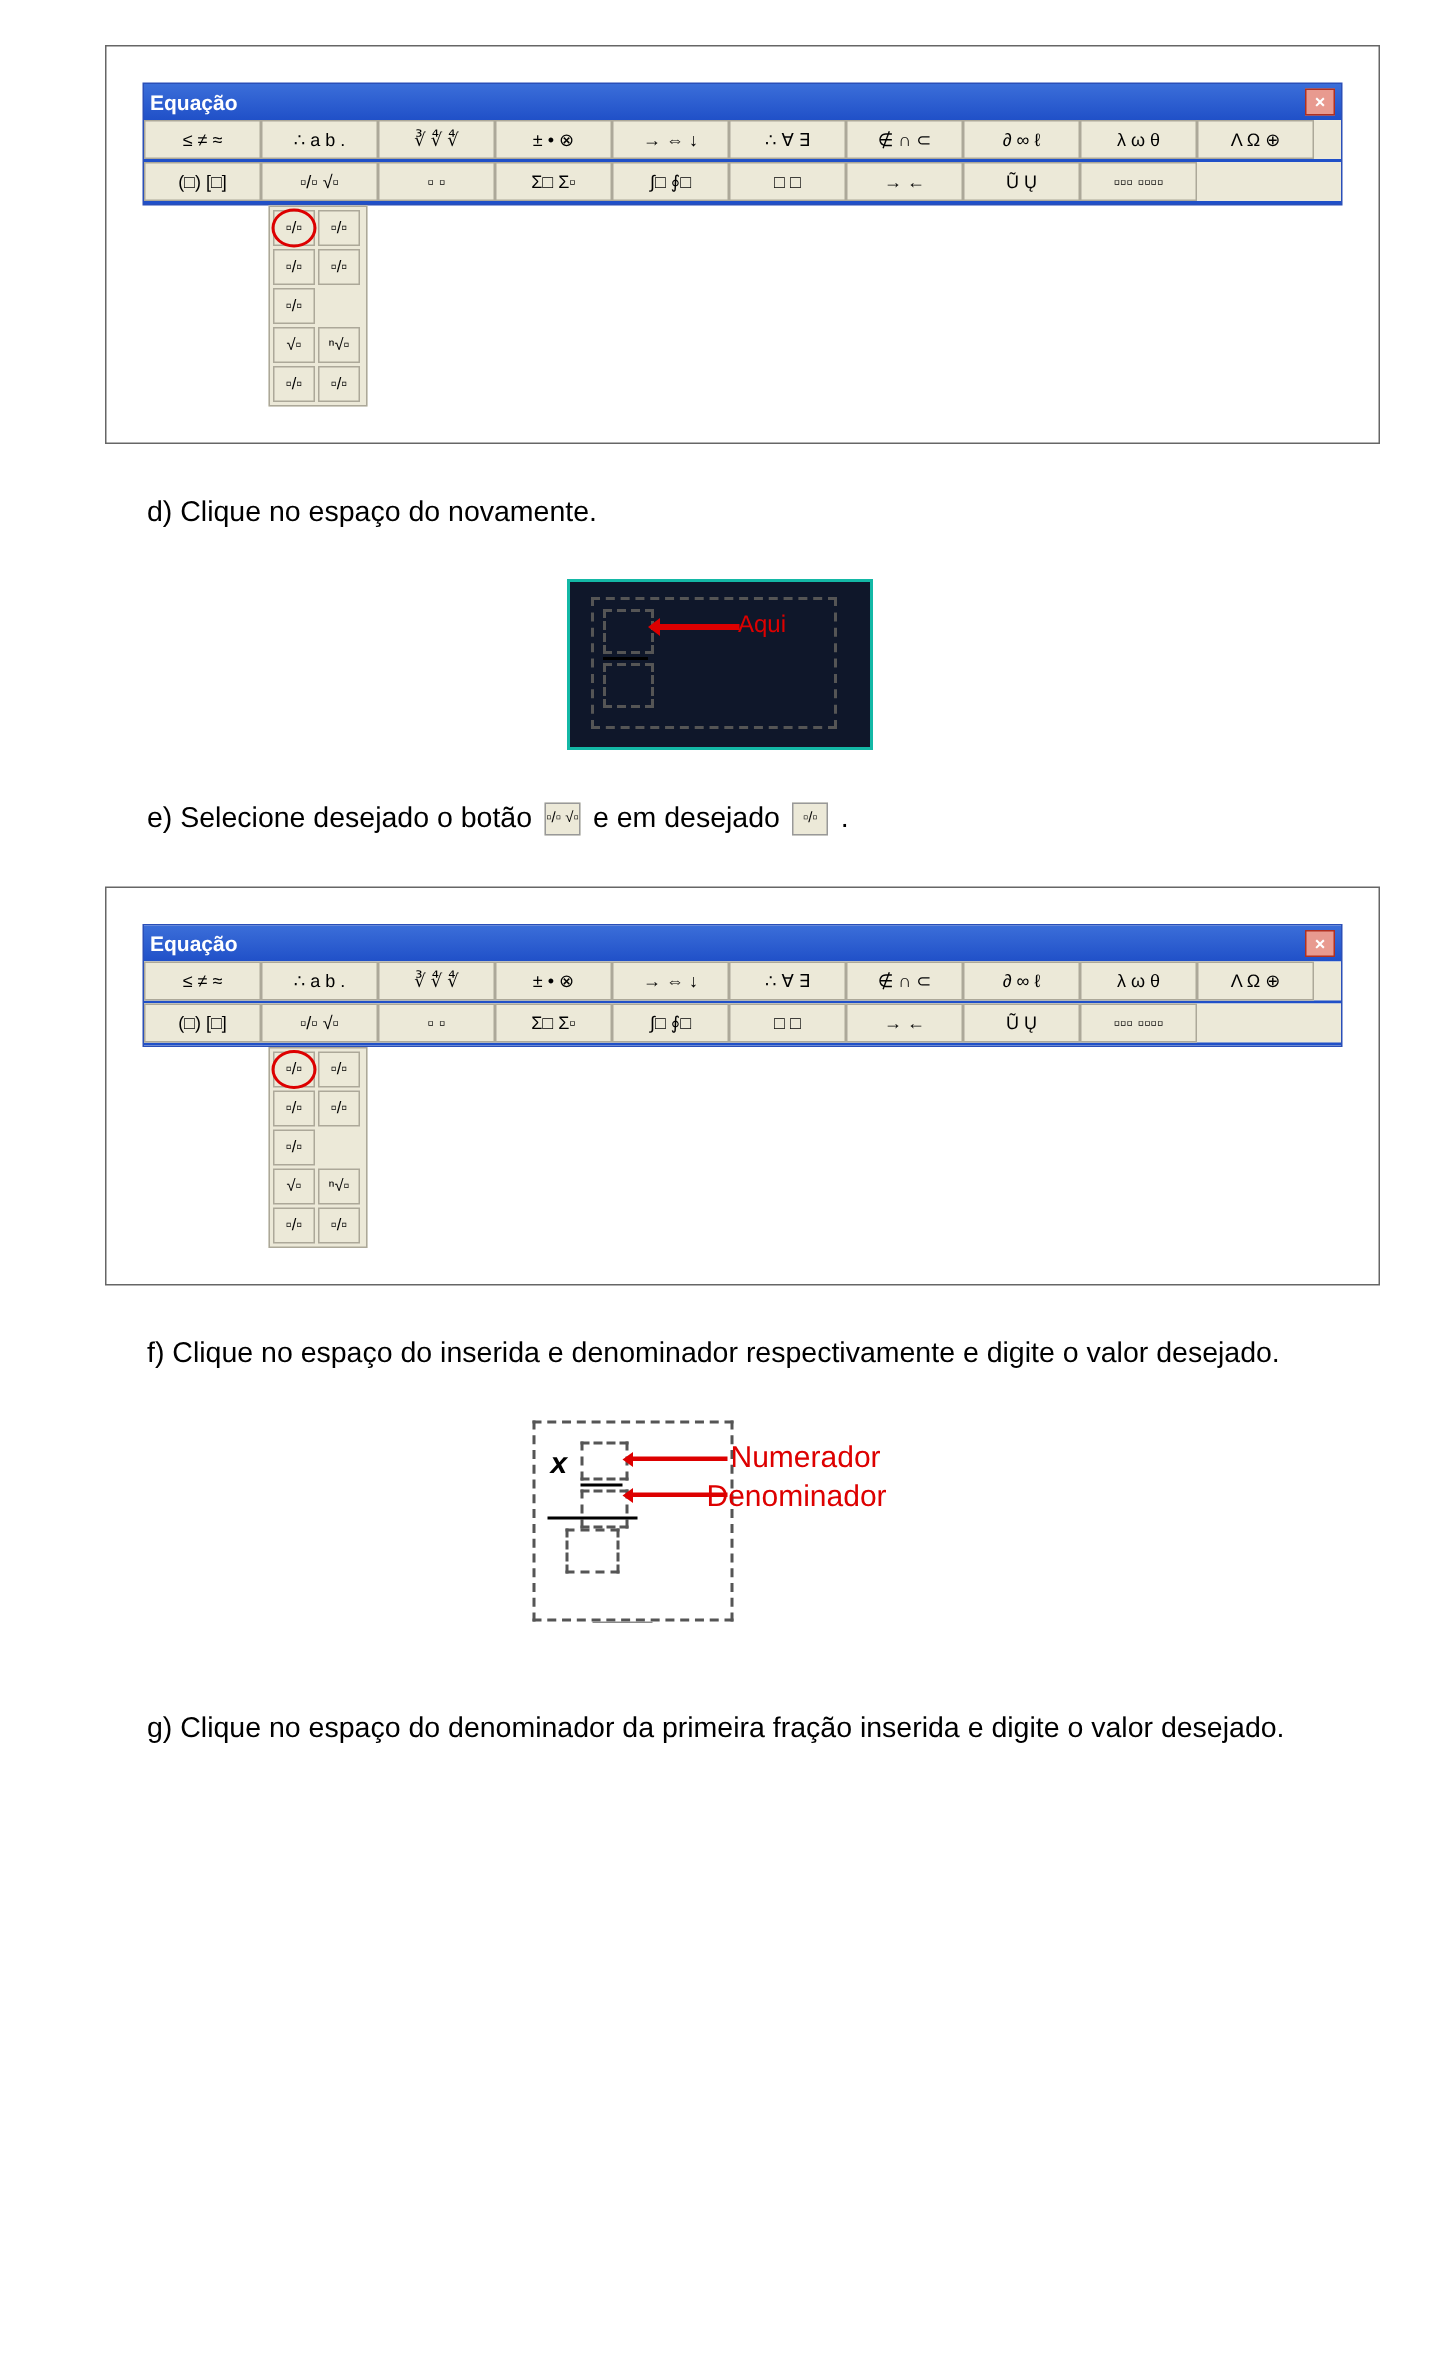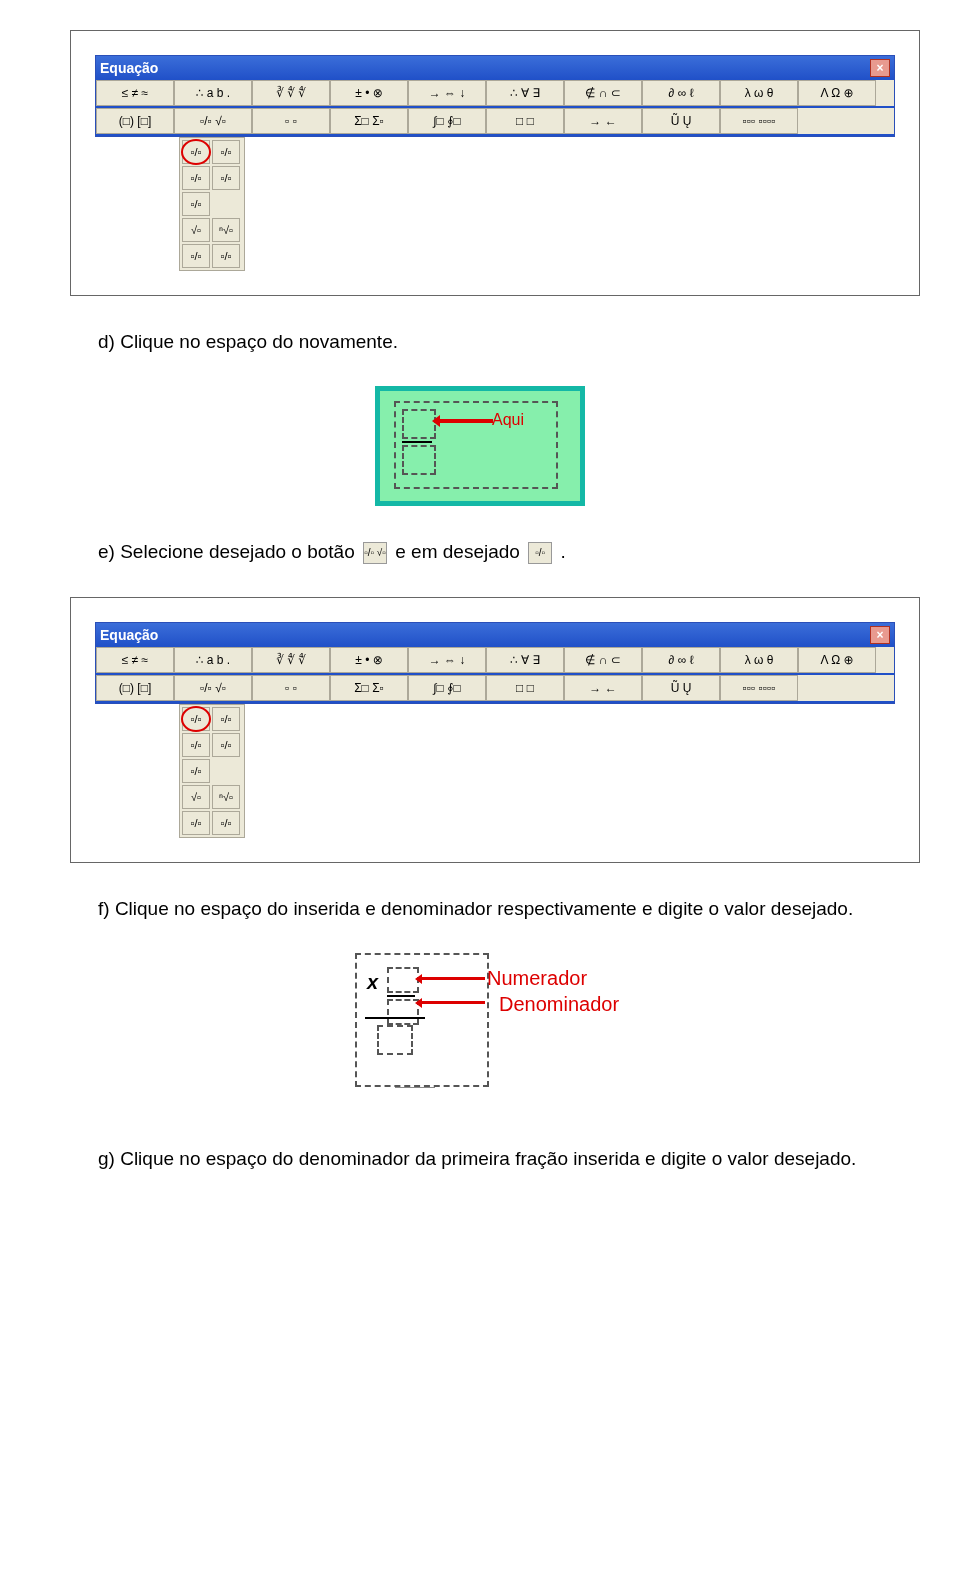--- a/index.html
+++ b/index.html
@@ -111,24 +111,24 @@
     border: 1px solid #999;
     background: #ece9d8;
     font-size: 10px;
     text-align: center;
     line-height: 20px;
     margin: 0 3px;
   }
   .aqui-box {
     width: 200px;
     height: 110px;
-    border: 5px solid #14b8a6;
+    border: 2px solid #14b8a6;
     margin: 0 auto 30px auto;
     position: relative;
-    background: #86efac;
+    background: #0f172a;
   }
   .hatched-box {
     position: absolute;
     border: 2px dashed #555;
   }
   .aqui-frac {
     position: absolute;
     top: 18px;
     left: 22px;
     width: 34px;
@@ -402,18 +402,18 @@
     <div class="numden-bar"></div>
     <div class="numden-den"></div>
   </div>
   <div class="numden-bigbar"></div>
   <div class="numden-bigden"></div>
 
   <div class="red-arrow-l" style="top:24px;left:66px;width:64px;"></div>
   <div class="red-label" style="top:14px;left:132px;">Numerador</div>
 
   <div class="red-arrow-l" style="top:48px;left:66px;width:64px;"></div>
-  <div class="red-label" style="top:40px;left:144px;">Denominador</div>
+  <div class="red-label" style="top:40px;left:116px;">Denominador</div>
 
   <div class="numden-below"></div>
 </div>
 
 <p class="para">g) Clique no espaço do denominador da primeira fração inserida e digite o valor desejado.</p>
 
 </body></html>

